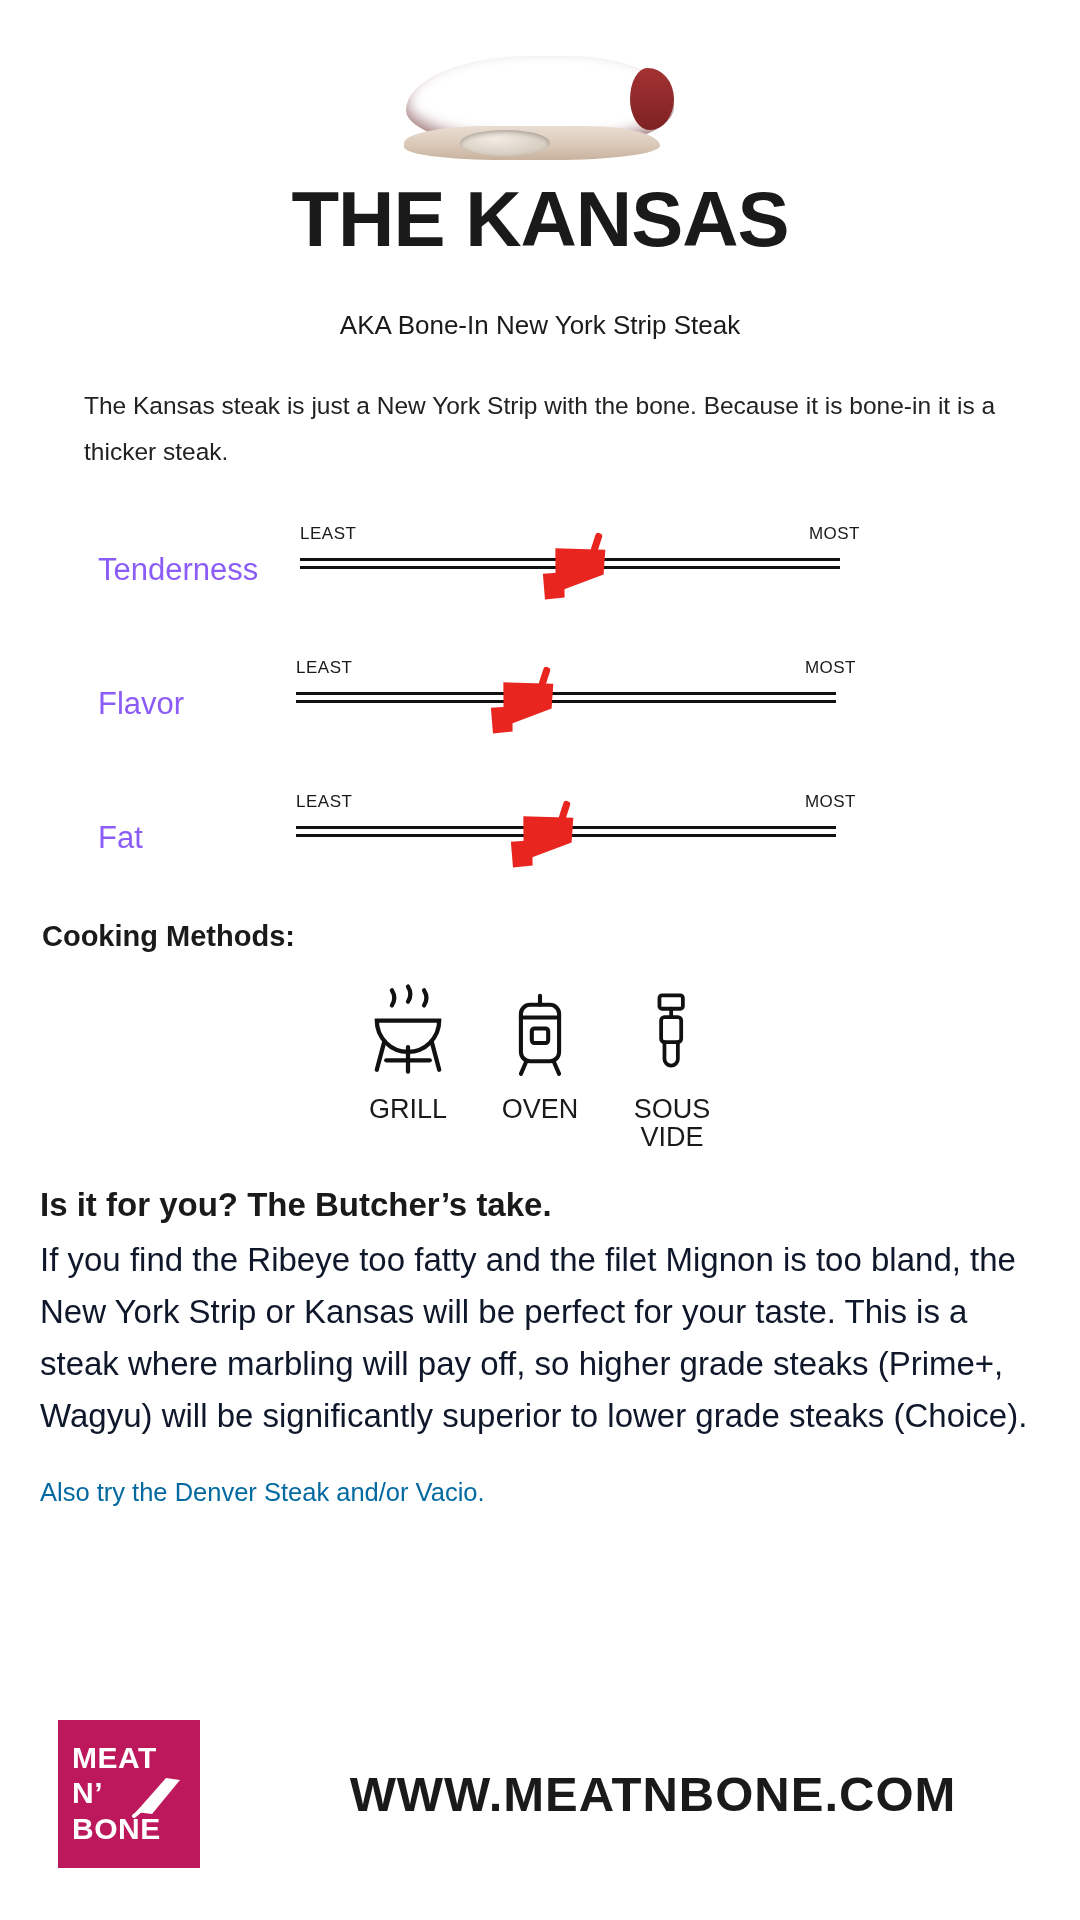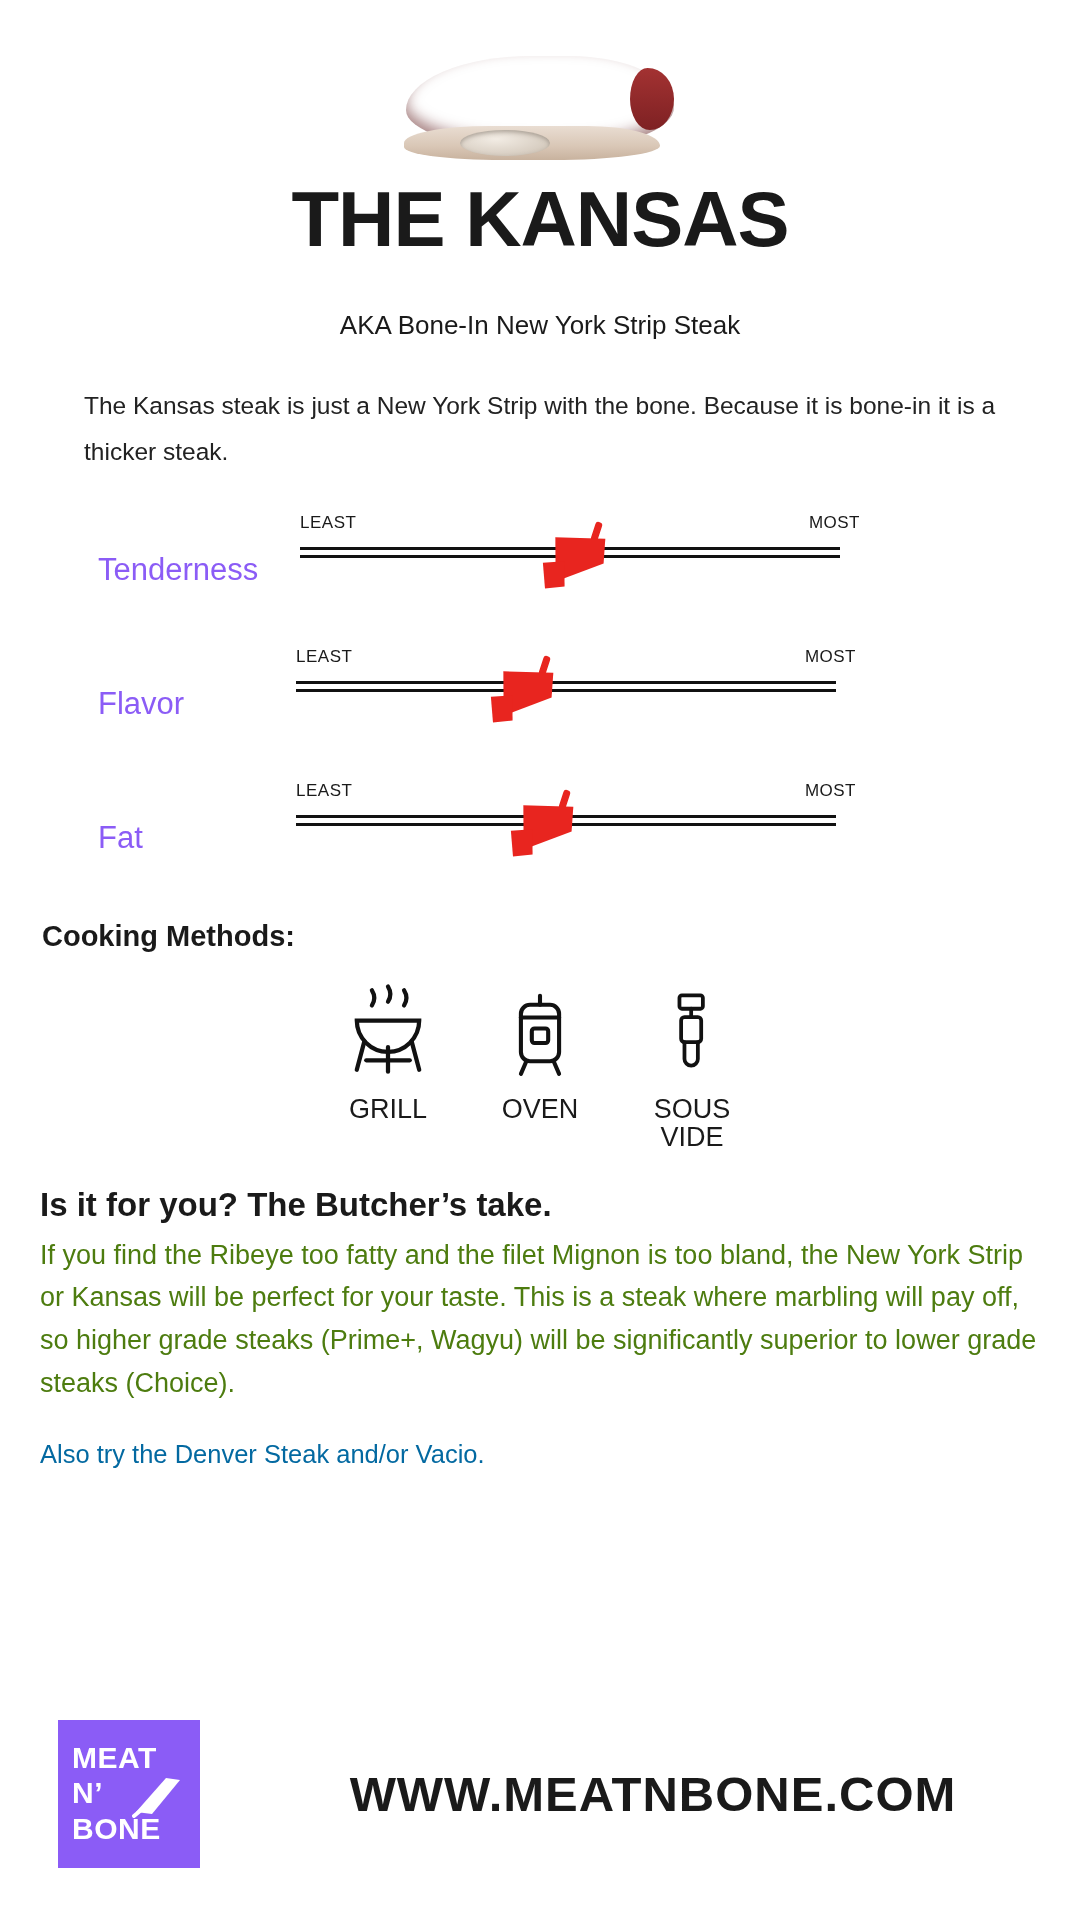--- a/index.html
+++ b/index.html
@@ -104,21 +104,21 @@
   .rating-label {
     position: absolute;
     left: 98px;
     top: 44px;
     font-size: 31px;
     color: #8b5cf6;
   }
   .bar-wrap {
     position: absolute;
     left: 300px;
-    top: 39px;
+    top: 50px;
     width: 540px;
     height: 12px;
   }
   .bar {
     position: absolute;
     left: 0;
     top: 0;
     width: 100%;
     height: 11px;
     border-top: 3px solid #111;
@@ -152,21 +152,21 @@
 
   
   .section-title {
     font-size: 29px;
     font-weight: bold;
     margin: 10px 0 0 42px;
   }
   .methods {
     display: flex;
     justify-content: center;
-    gap: 24px;
+    gap: 4px;
     margin-top: 22px;
     padding: 0 90px;
   }
   .method {
     width: 128px;
     text-align: center;
   }
   .method .glyph {
     height: 108px;
     display: flex;
@@ -181,23 +181,23 @@
   }
 
   
   .take-title {
     font-size: 33px;
     font-weight: bold;
     margin: 34px 0 0 40px;
   }
   .take-body {
     margin: 10px 40px 4px 40px;
-    font-size: 27px;
+    font-size: 33px;
     line-height: 1.58;
-    color: #4d7c0f;
+    color: #0f172a;
   }
   .take-extra {
     margin: 36px 40px 0 40px;
     font-size: 25.5px;
     color: #0369a1;
   }
 
   
   .footer {
     position: absolute;
@@ -205,21 +205,21 @@
     bottom: 52px;
     width: 100%;
     display: flex;
     align-items: center;
     padding-left: 58px;
     box-sizing: border-box;
   }
   .logo-box {
     width: 142px;
     height: 148px;
-    background: #8b5cf6;
+    background: #be185d;
     position: relative;
     flex: 0 0 auto;
   }
   .logo-text {
     position: absolute;
     inset: 0;
     color: #fff;
     font-weight: bold;
     font-size: 30px;
     line-height: 1.18;

